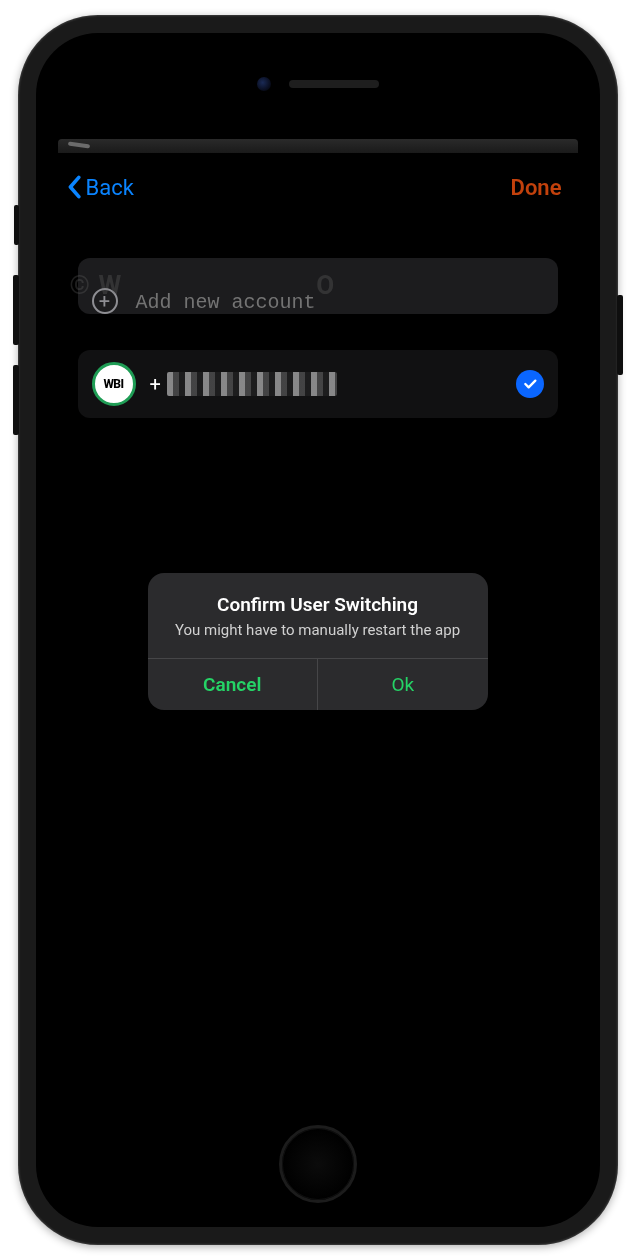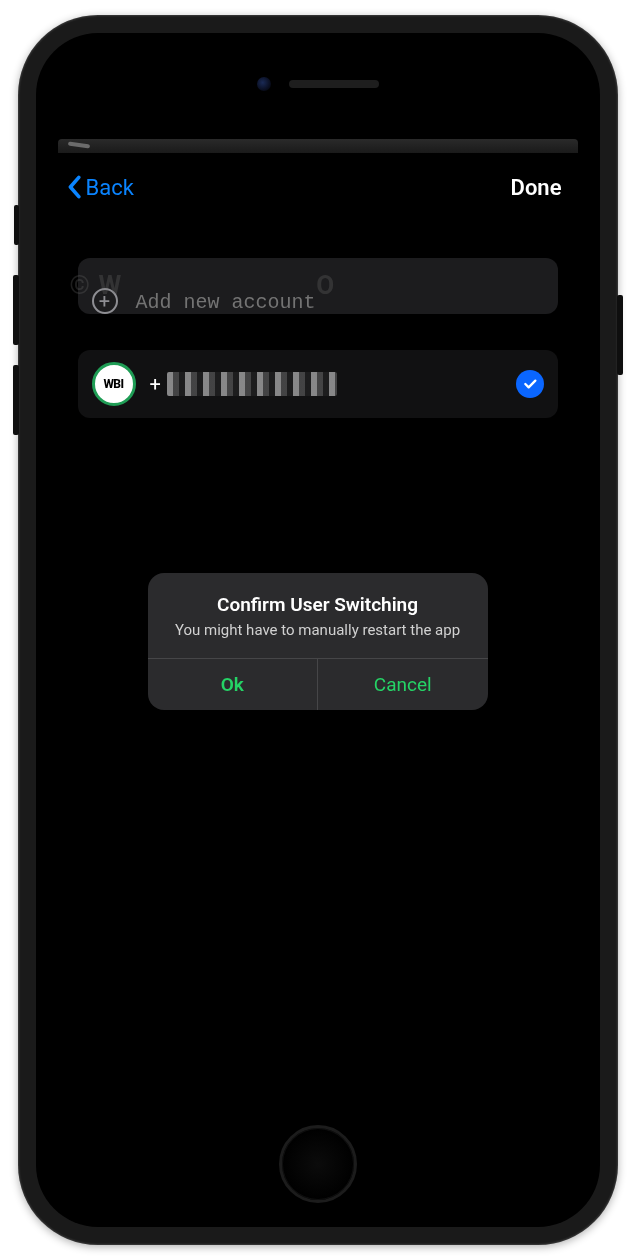--- a/index.html
+++ b/index.html
@@ -142,21 +142,21 @@
   .back-btn {
     display: flex;
     align-items: flex-start;
     gap: 4px;
     color: #0a84ff;
     font-size: 22px;
     font-weight: 400;
   }
   .chevron-left { width: 16px; height: 24px; }
   .done-btn {
-    color: #ffffff;
+    color: #c2410c;
     font-size: 22px;
     font-weight: 600;
   }
   .content { padding: 0 20px; }
   .add-row {
     background: #1c1c1e;
     border-radius: 12px;
     height: 56px;
     display: flex;
     align-items: flex-end;
@@ -361,22 +361,22 @@
       </div>
 
       <div class="watermark2">©WAB</div>
 
       <div class="alert">
         <div class="alert-body">
           <div class="alert-title">Confirm User Switching</div>
           <div class="alert-msg">You might have to manually restart the app</div>
         </div>
         <div class="alert-btns">
+          <div class="alert-btn">Cancel</div>
           <div class="alert-btn">Ok</div>
-          <div class="alert-btn">Cancel</div>
         </div>
       </div>
 
     </div>
 
     <div class="home-btn"></div>
   </div>
 </div>
 
 </body></html>

